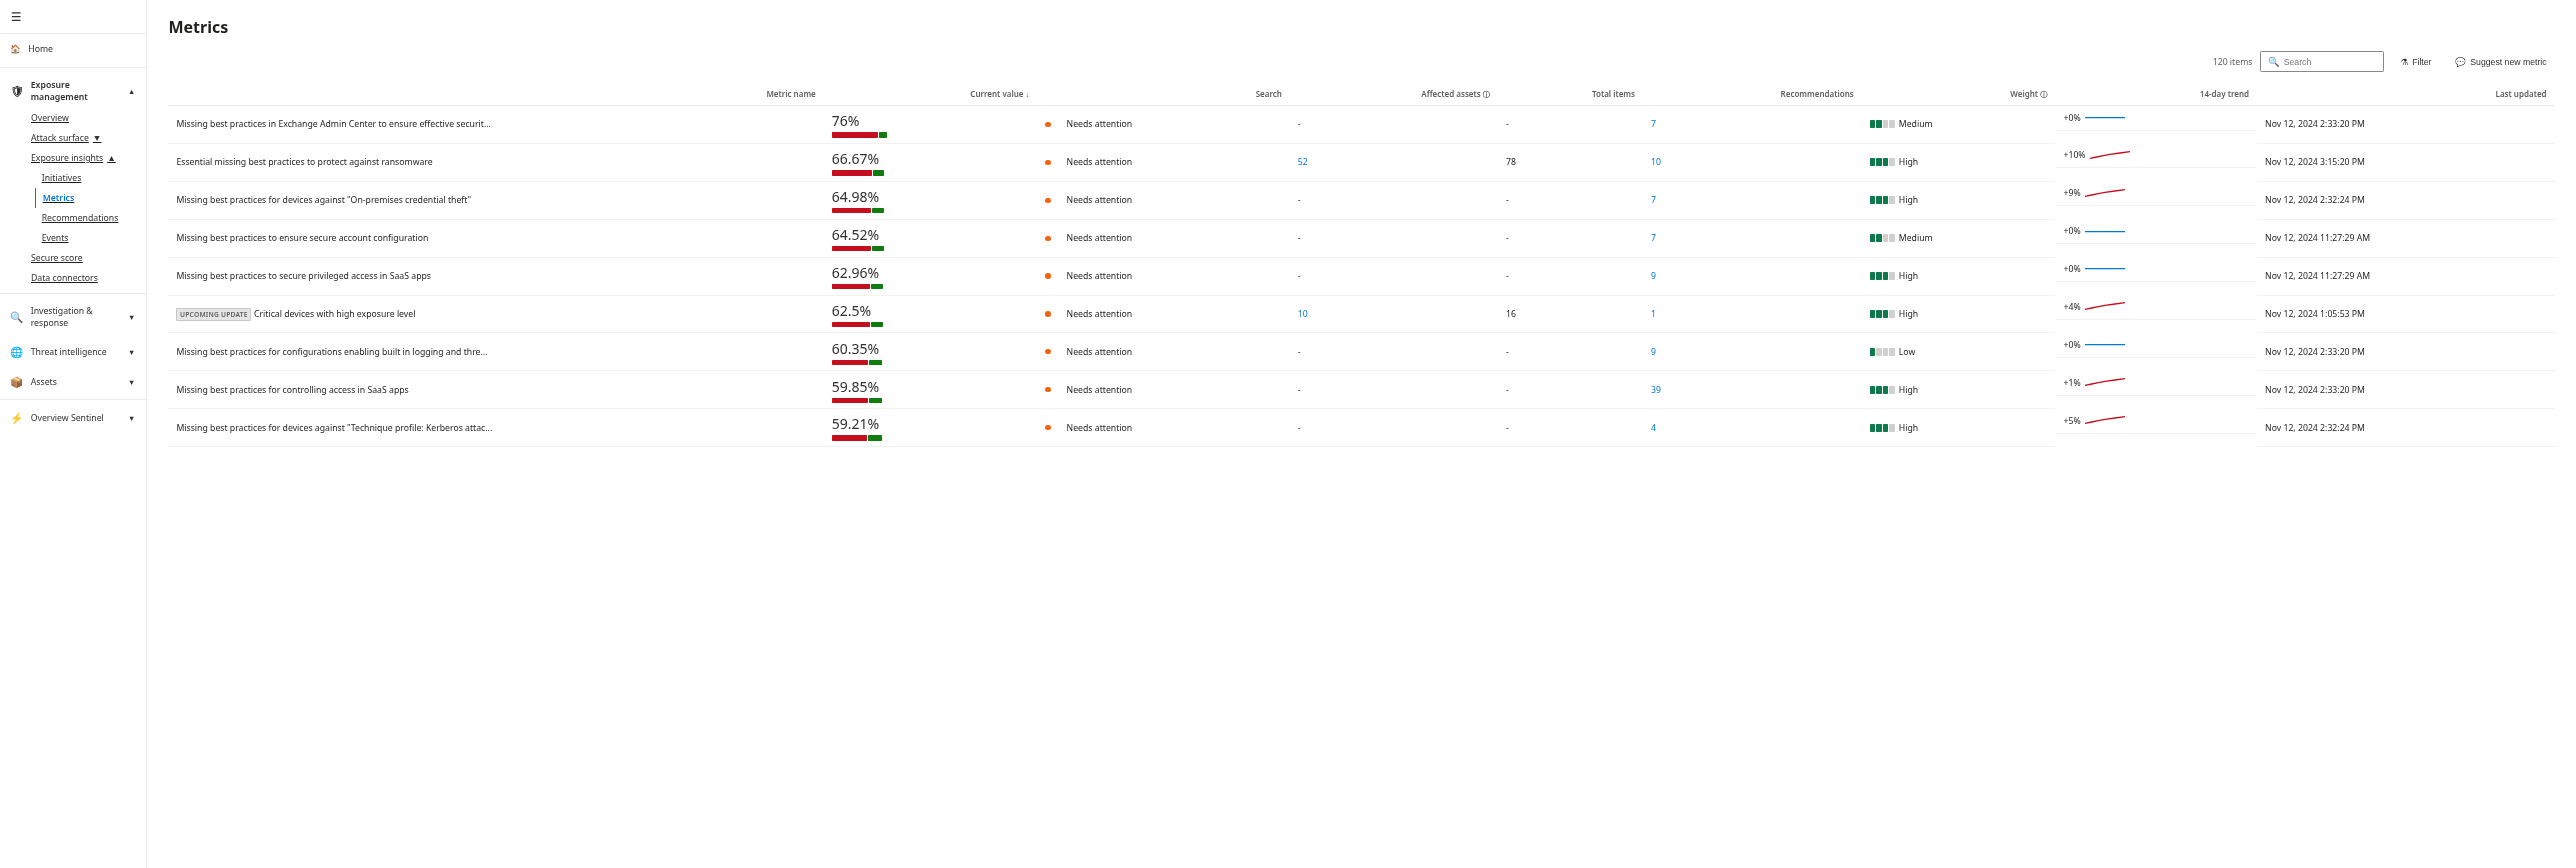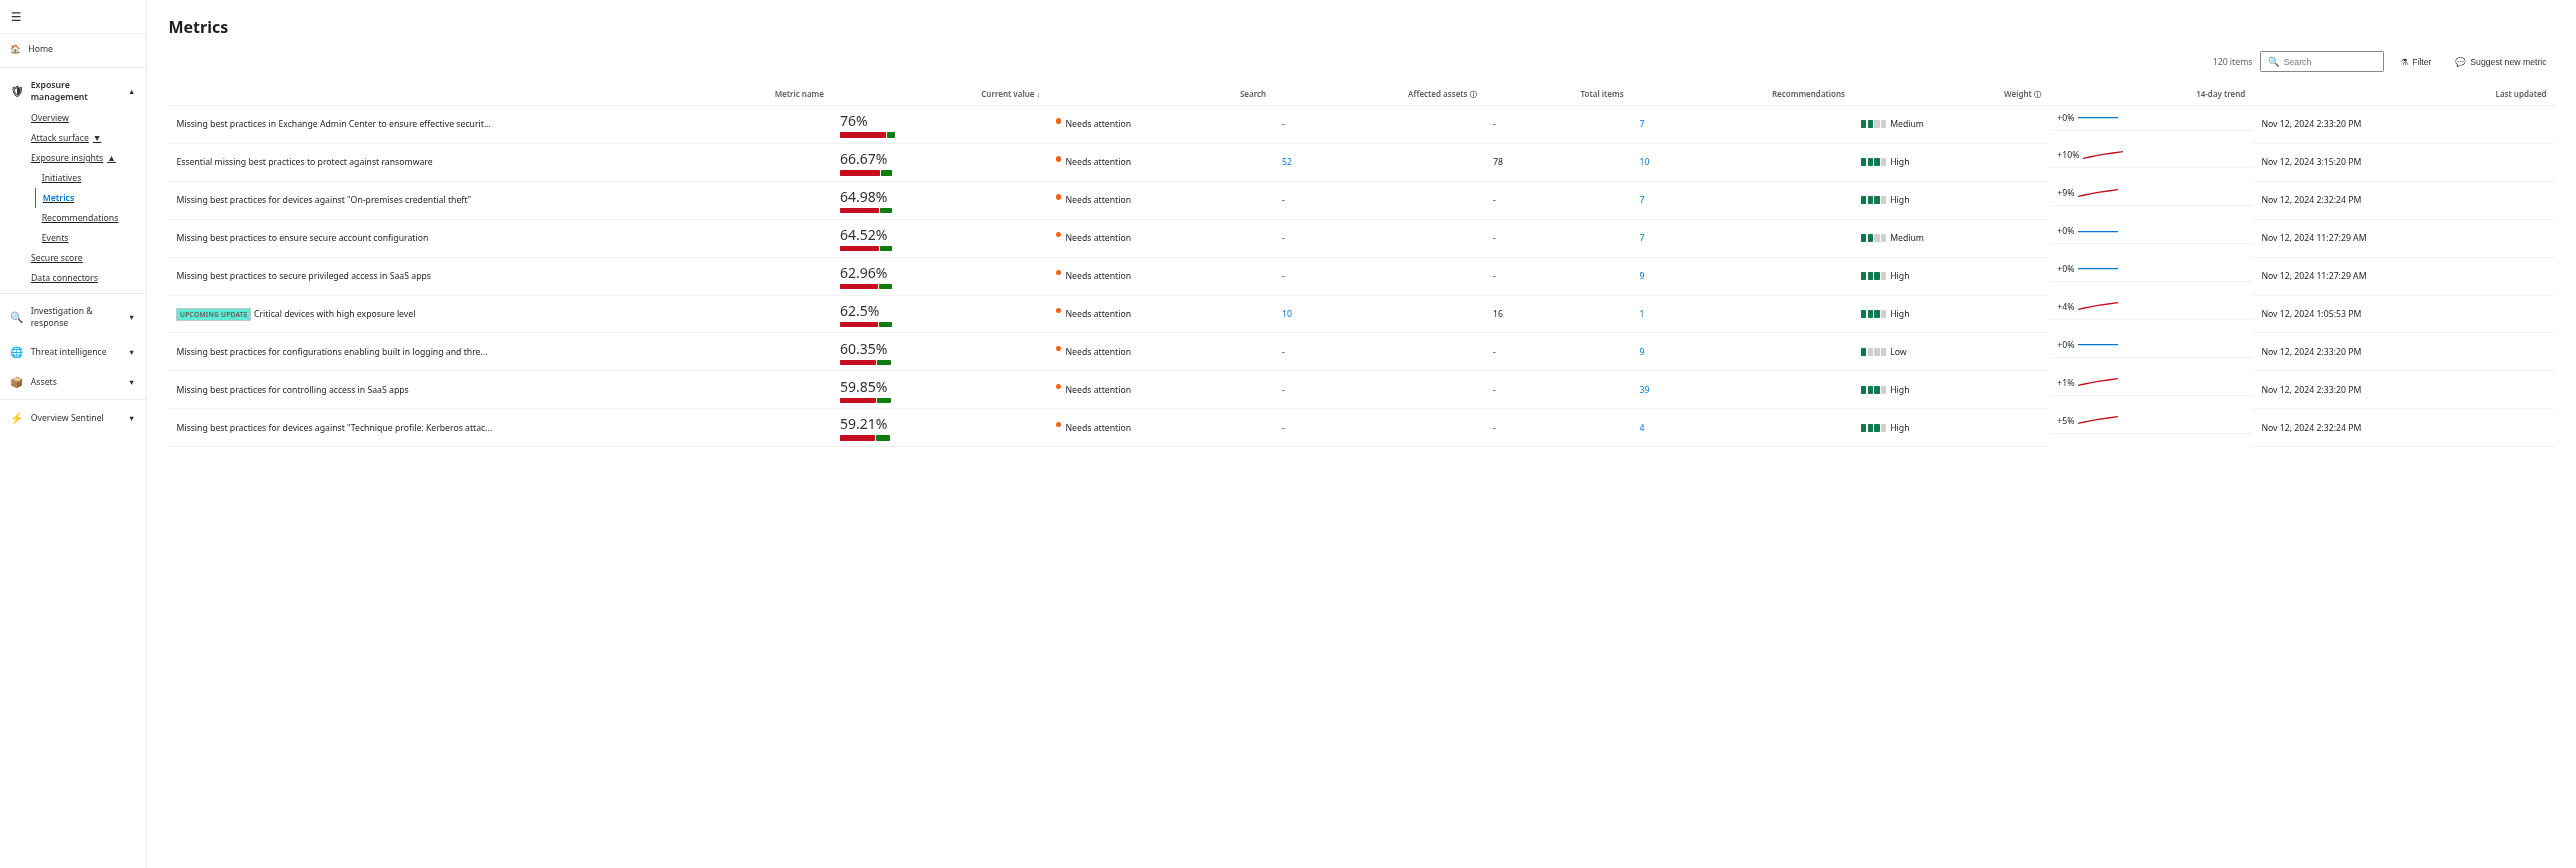--- a/index.html
+++ b/index.html
@@ -37,32 +37,32 @@
     .metrics-table { width: 100%; border-collapse: collapse; }
     .metrics-table th { text-align: right; font-size: 8px; font-weight: 600; color: #605e5c; padding: 5.3px 8px; border-bottom: 0.7px solid #edebe9; white-space: nowrap; }
     .metrics-table td { padding: 5.3px 8px; border-bottom: 0.7px solid #f3f2f1; font-size: 8.7px; vertical-align: middle; }
     .metric-name { color: #323130; max-width: 267px; }
     .metric-name-link { color: #201f1e; text-decoration: none; }
     .current-value-cell { min-width: 87px; }
     .value-text { font-size: 14px; color: #323130; margin-bottom: 2px; }
     .bar-container { display: flex; gap: 1.3px; height: 5.3px; }
     .bar-red { background: #c50f1f; height: 5.3px; border-radius: 0.7px; }
     .bar-green { background: #107c10; height: 5.3px; border-radius: 0.7px; }
-    .state-cell { display: flex; gap: 4px; white-space: nowrap; }
+    .state-cell { display: flex; align-items: center; gap: 16px; white-space: nowrap; }
     .dot { width: 5.3px; height: 5.3px; border-radius: 50%; background: #f7630c; display: inline-block; }
     .affected-link { color: #0078d4; text-decoration: none; }
     .rec-link { color: #0078d4; text-decoration: none; }
     .weight-cell { display: flex; align-items: center; gap: 4px; white-space: nowrap; }
     .weight-bars { display: flex; gap: 1.3px; }
     .wb { width: 5.3px; height: 8px; border-radius: 0.7px; }
     .wb-filled { background: #0e7a4b; }
     .wb-empty { background: #d2d0ce; }
     .trend-cell { display: flex; align-items: center; gap: 4px; }
     .trend-line { width: 40px; height: 13.4px; }
-    .tag-upcoming { background: #5eead4; border: 0.7px solid #c8c6c4; border-radius: 1.3px; font-size: 6.7px; padding: 0.7px 2.7px; color: #605e5c; font-weight: 600; letter-spacing: 0.2px; margin-right: 2.7px; white-space: nowrap; }
+    .tag-upcoming { background: #e5e5e5; border: 0.7px solid #c8c6c4; border-radius: 1.3px; font-size: 6.7px; padding: 0.7px 2.7px; color: #605e5c; font-weight: 600; letter-spacing: 0.2px; margin-right: 2.7px; white-space: nowrap; }
     .sort-icon { font-size: 7.3px; color: #605e5c; }
     .info-icon { font-size: 7.3px; color: #605e5c; cursor: help; }
     th.sortable { cursor: pointer; }
   </style>
 </head>
 <body>
 
 <nav class="sidebar">
   <div class="sidebar-header">
     <span class="hamburger-icon">☰</span>

